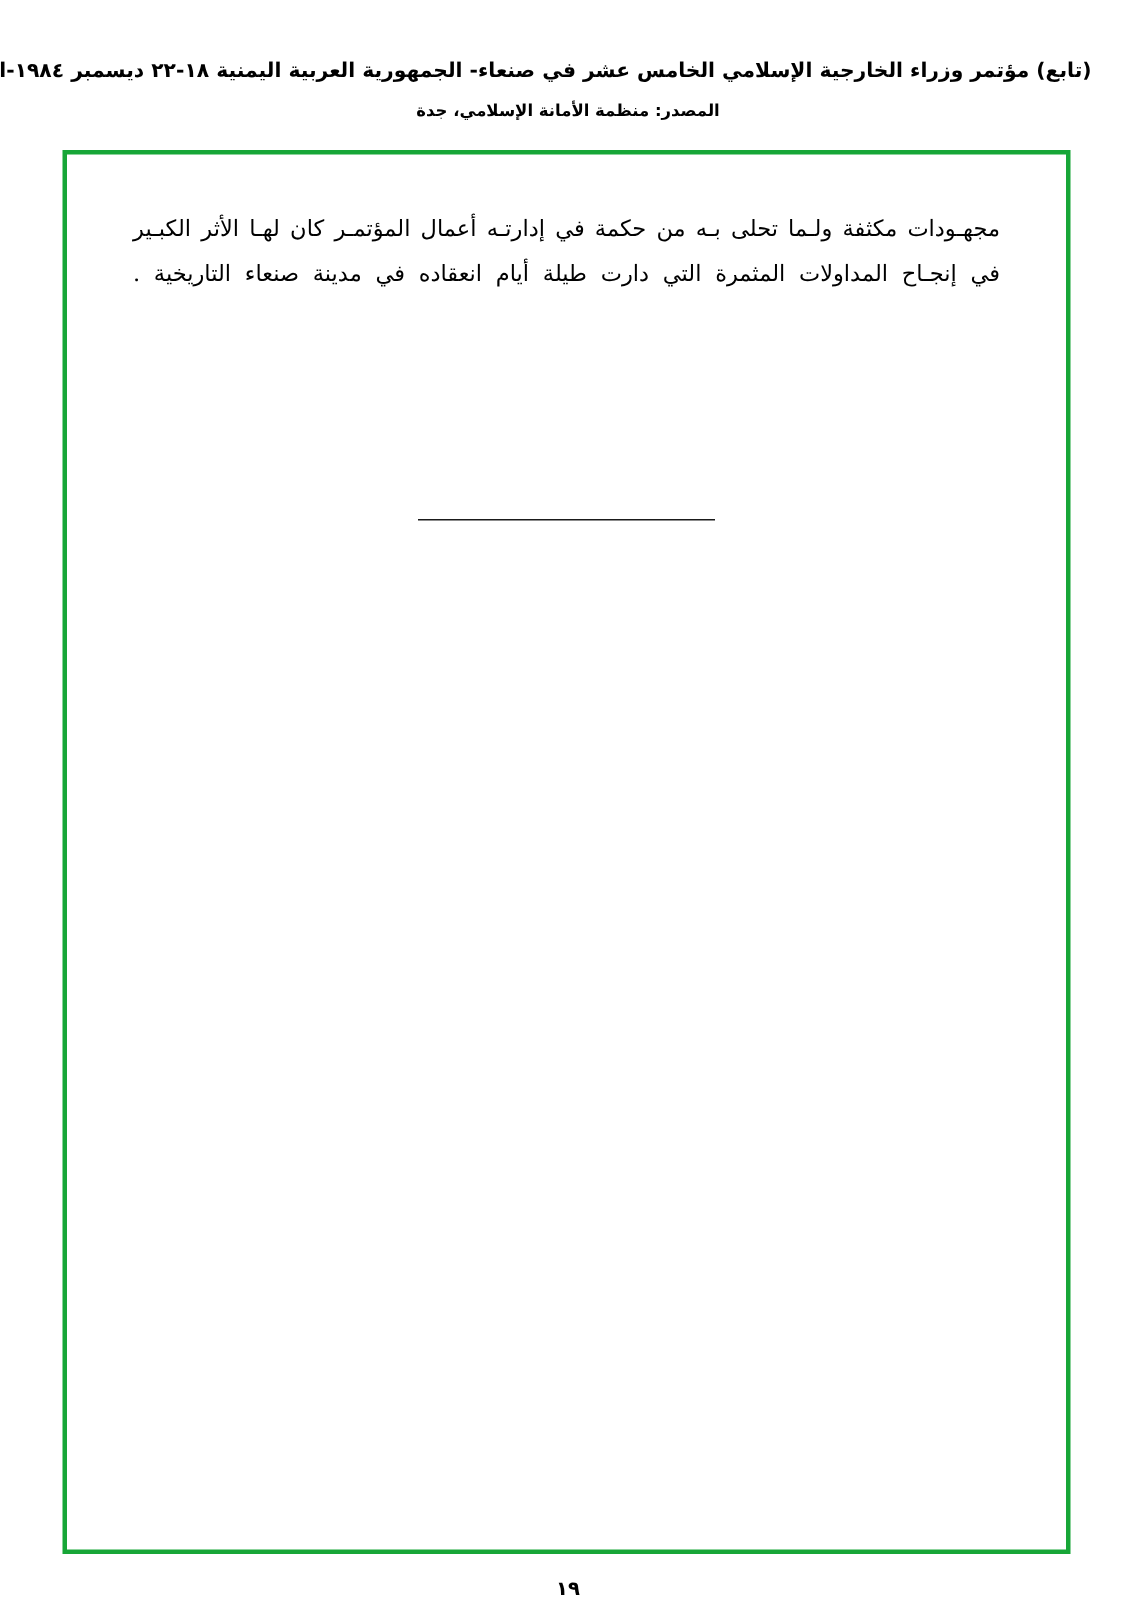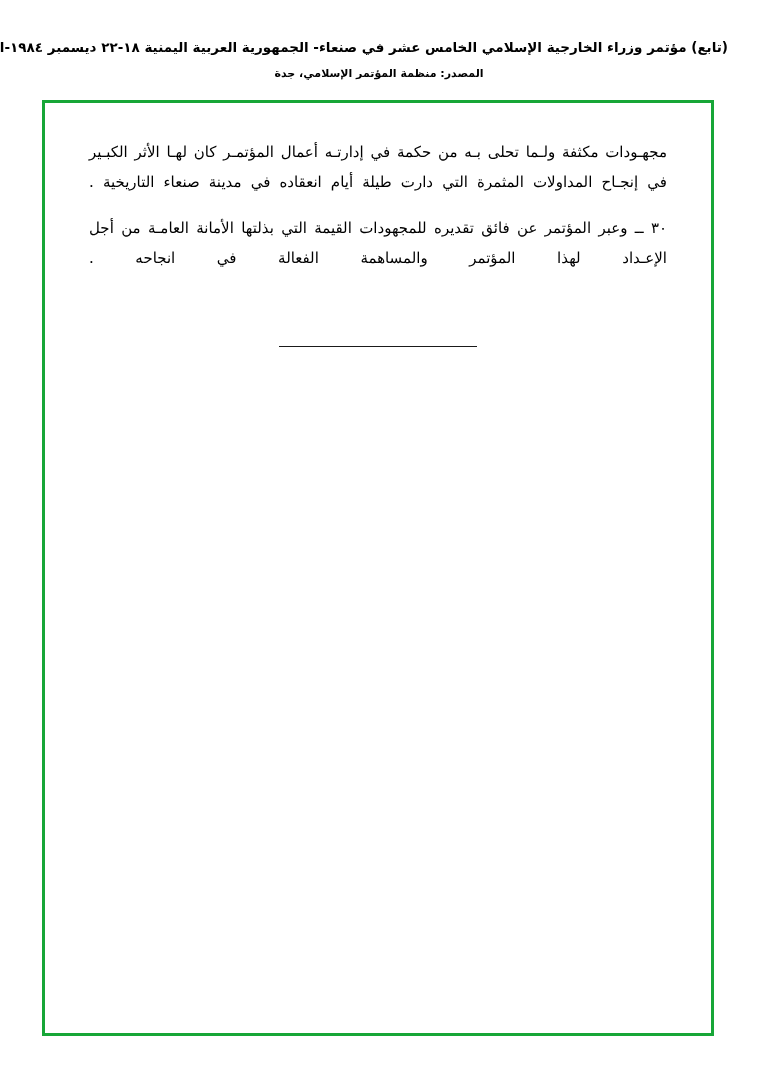--- a/index.html
+++ b/index.html
@@ -101,30 +101,32 @@
     letter-spacing: 1px;
   }
 </style>
 </head>
 <body>
 
 <div class="page">
 
   <div class="header">
     <div class="header-line-1">(تابع) مؤتمر وزراء الخارجية الإسلامي الخامس عشر في صنعاء- الجمهورية العربية اليمنية ١٨-٢٢ ديسمبر ١٩٨٤-البيان الختامي</div>
-    <div class="header-line-2">المصدر: ‏منظمة المؤتمر الإسلامي، جدة‏</div>
+    <div class="header-line-2">المصدر: ‏منظمة الأمانة الإسلامي، جدة‏</div>
   </div>
 
   <div class="frame">
 
     <div class="body-text">
       <p class="para">مجهـودات مكثفة ولـما تحلى بـه من حكمة في إدارتـه أعمال المؤتمـر كان لهـا الأثر الكبـير في إنجـاح المداولات المثمرة التي دارت طيلة أيام انعقاده في مدينة صنعاء التاريخية .</p>
-      <p class="para last">٣٠ ــ وعبر المؤتمر عن فائق تقديره للمجهودات القيمة التي بذلتها الأمانة العامـة من أجل الإعـداد لهذا المؤتمر والمساهمة الفعالة في انجاحه .</p>
     </div>
 
     <div class="rule">
       <div class="rule-line"></div>
     </div>
 
   </div>
 
+  <div class="footer">
+    <span class="page-number">١٩</span>
+  </div>
 
 </div>
 
 </body></html>

